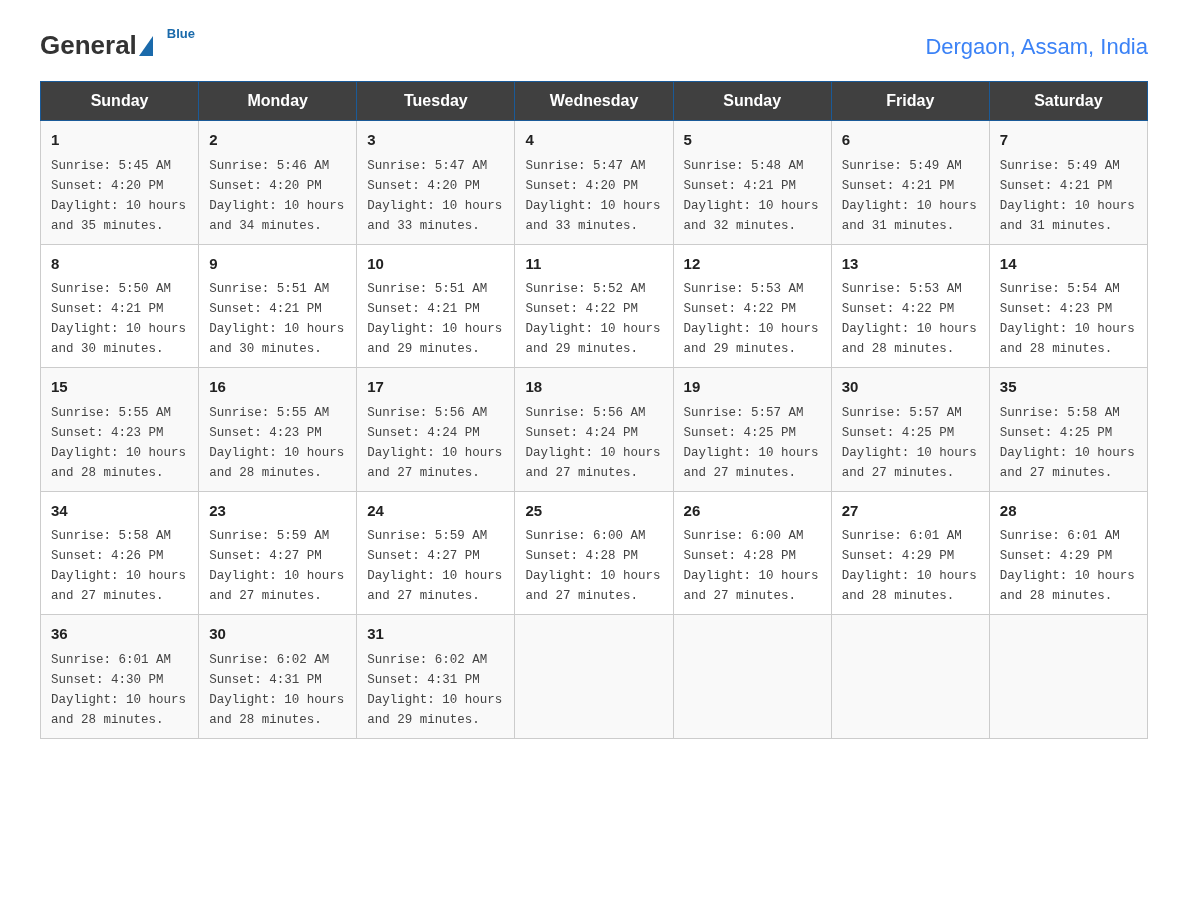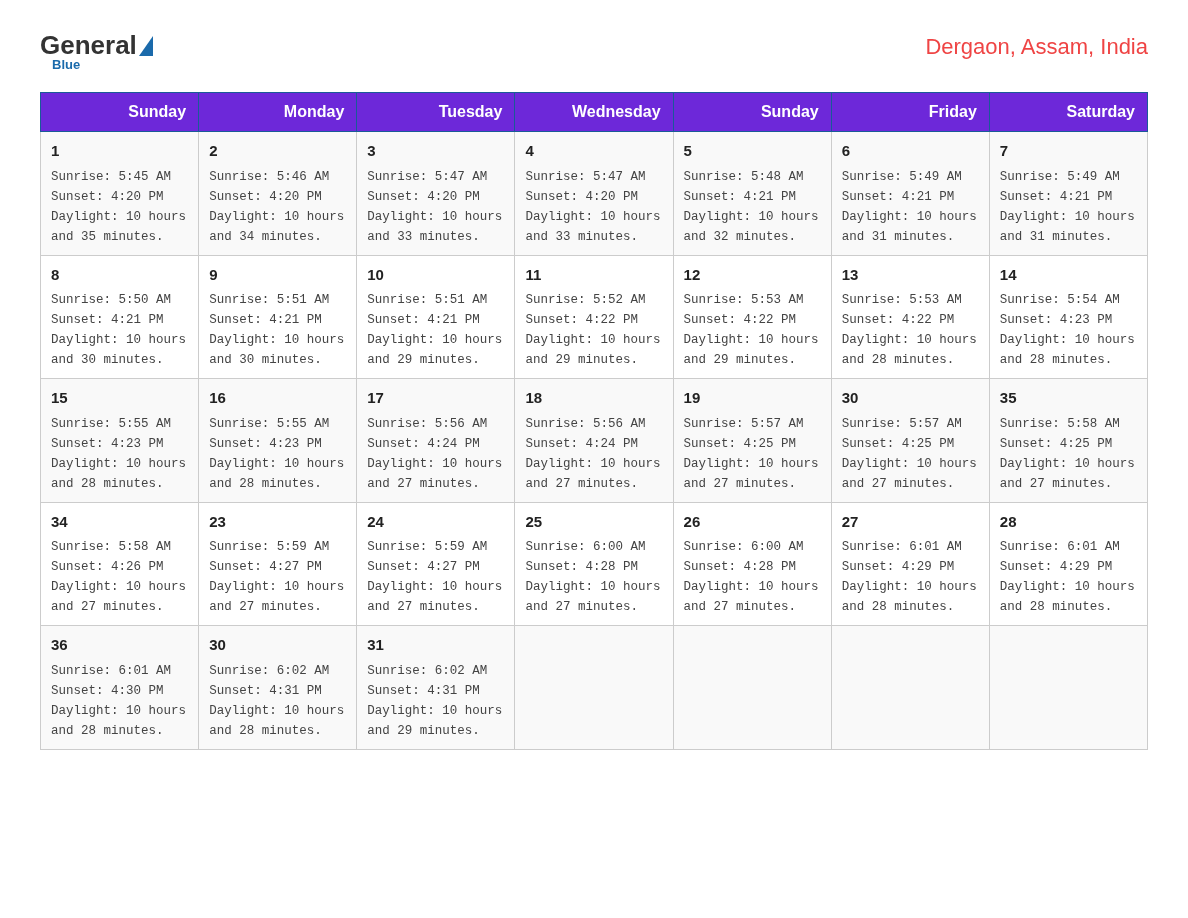--- a/index.html
+++ b/index.html
@@ -11,21 +11,21 @@
       min-height: 918px;
     }
     .header {
       display: flex;
       justify-content: space-between;
       align-items: flex-start;
       margin-bottom: 20px;
     }
     .logo {
       display: flex;
-      flex-direction: column;
+      flex-direction: row;
       align-items: flex-start;
     }
     .logo-text {
       display: flex;
       align-items: center;
       font-size: 26px;
       font-weight: bold;
       color: #333;
     }
     .logo-general {
@@ -51,35 +51,35 @@
       text-align: right;
     }
     .month-title {
       font-size: 52px;
       font-weight: bold;
       color: #222;
       line-height: 1.1;
     }
     .location {
       font-size: 22px;
-      color: #ef4444;
+      color: #3b82f6;
       margin-top: 4px;
     }
     .calendar {
       width: 100%;
       border-collapse: collapse;
       border: 1px solid #999;
     }
     .calendar th {
-      background-color: #6d28d9;
+      background-color: #404040;
       color: #ffffff;
       font-size: 16px;
       font-weight: bold;
       padding: 10px 12px;
-      text-align: right;
+      text-align: center;
       border: 1px solid #1a5a98;
     }
     .calendar td {
       vertical-align: top;
       padding: 8px 10px;
       border: 1px solid #ccc;
       width: 14.28%;
       font-size: 13px;
       color: #333;
       line-height: 1.5;

